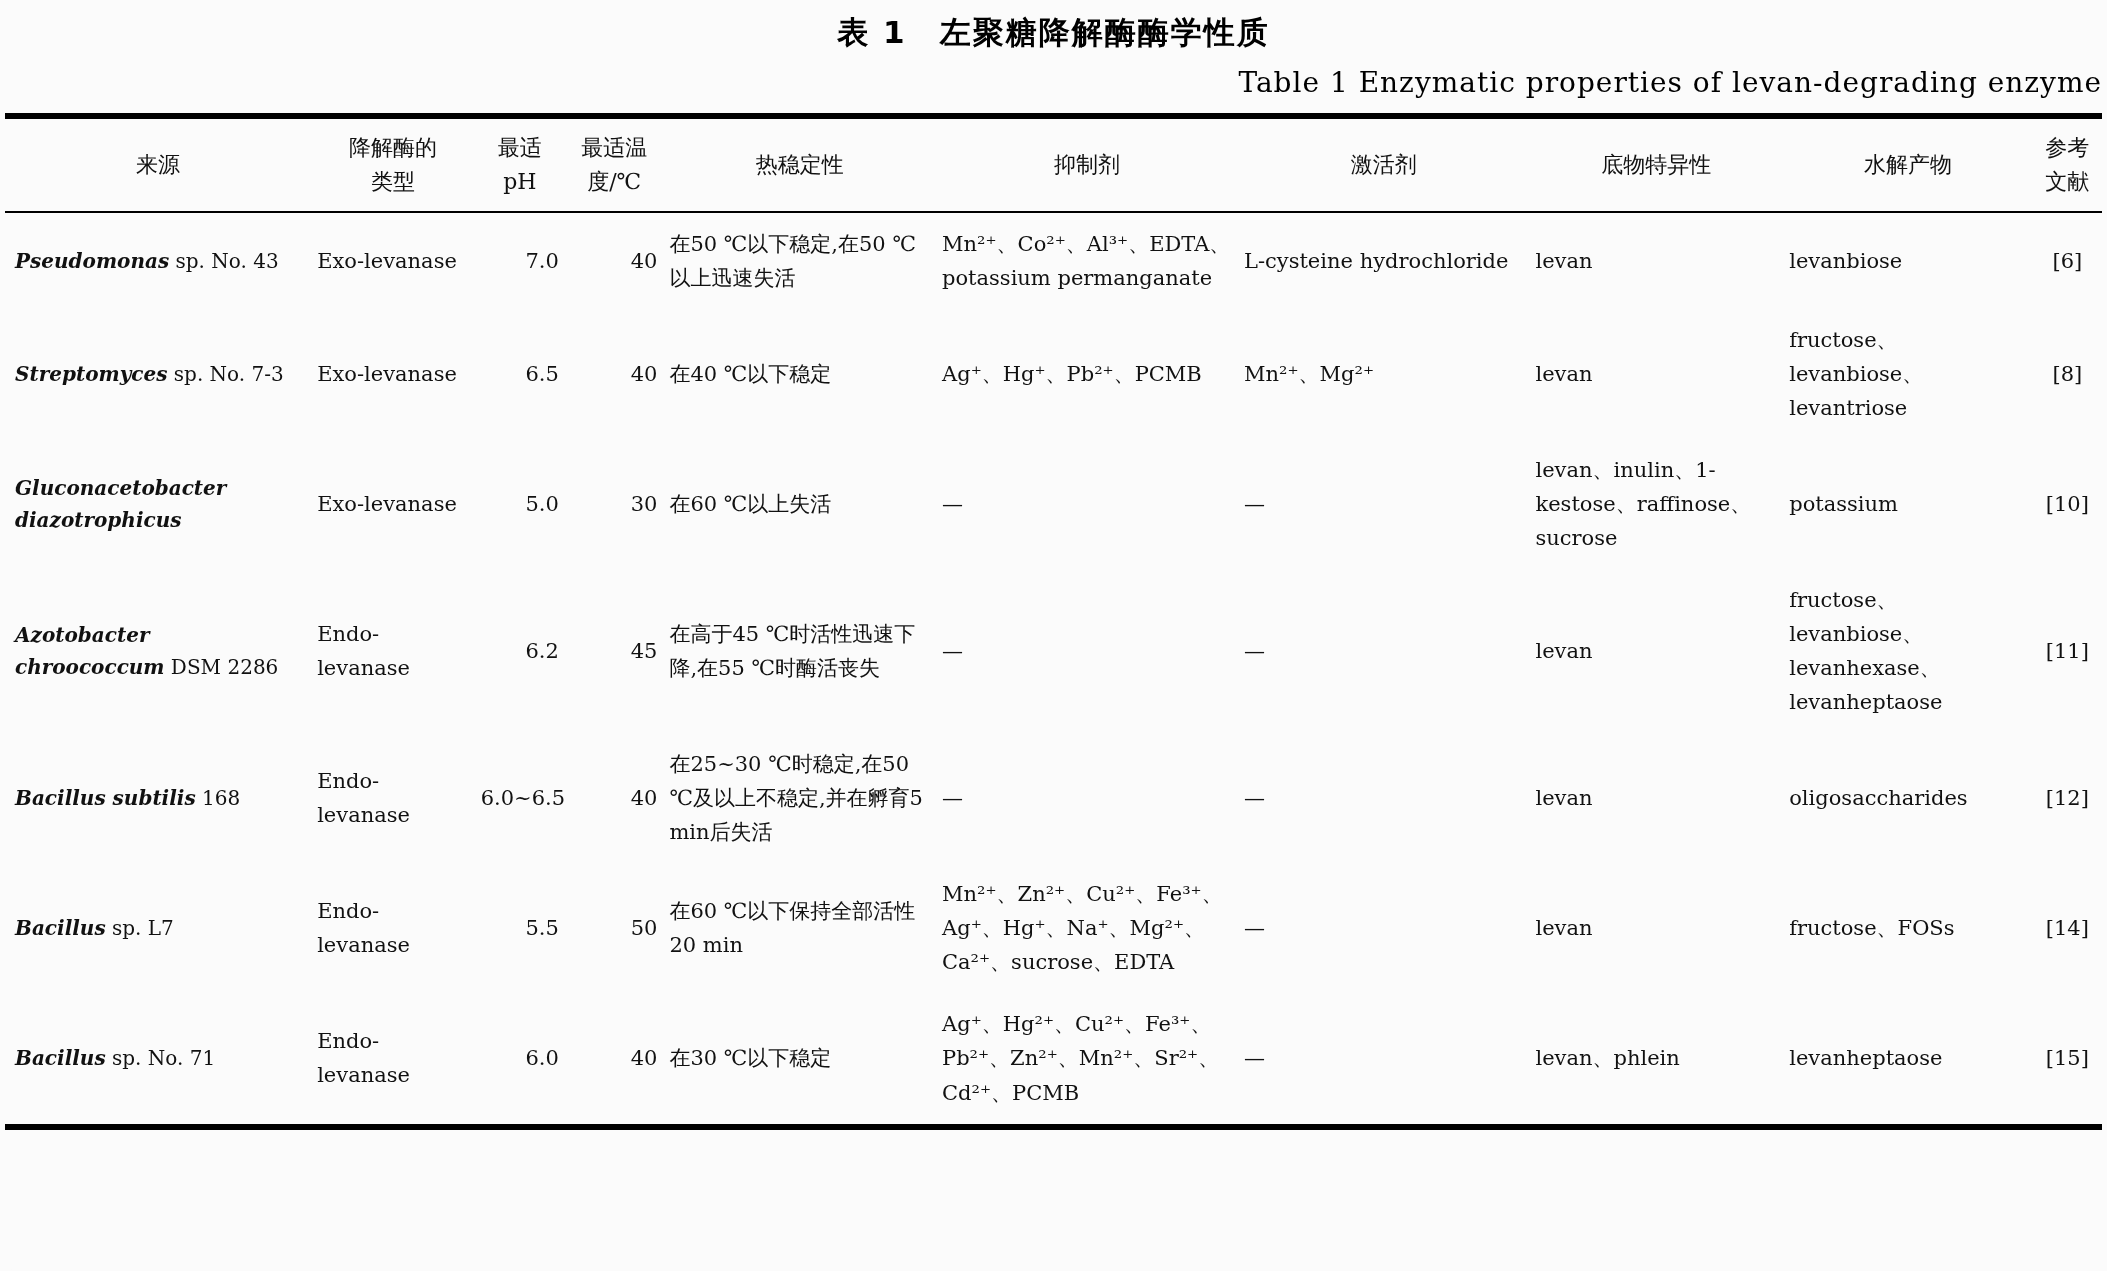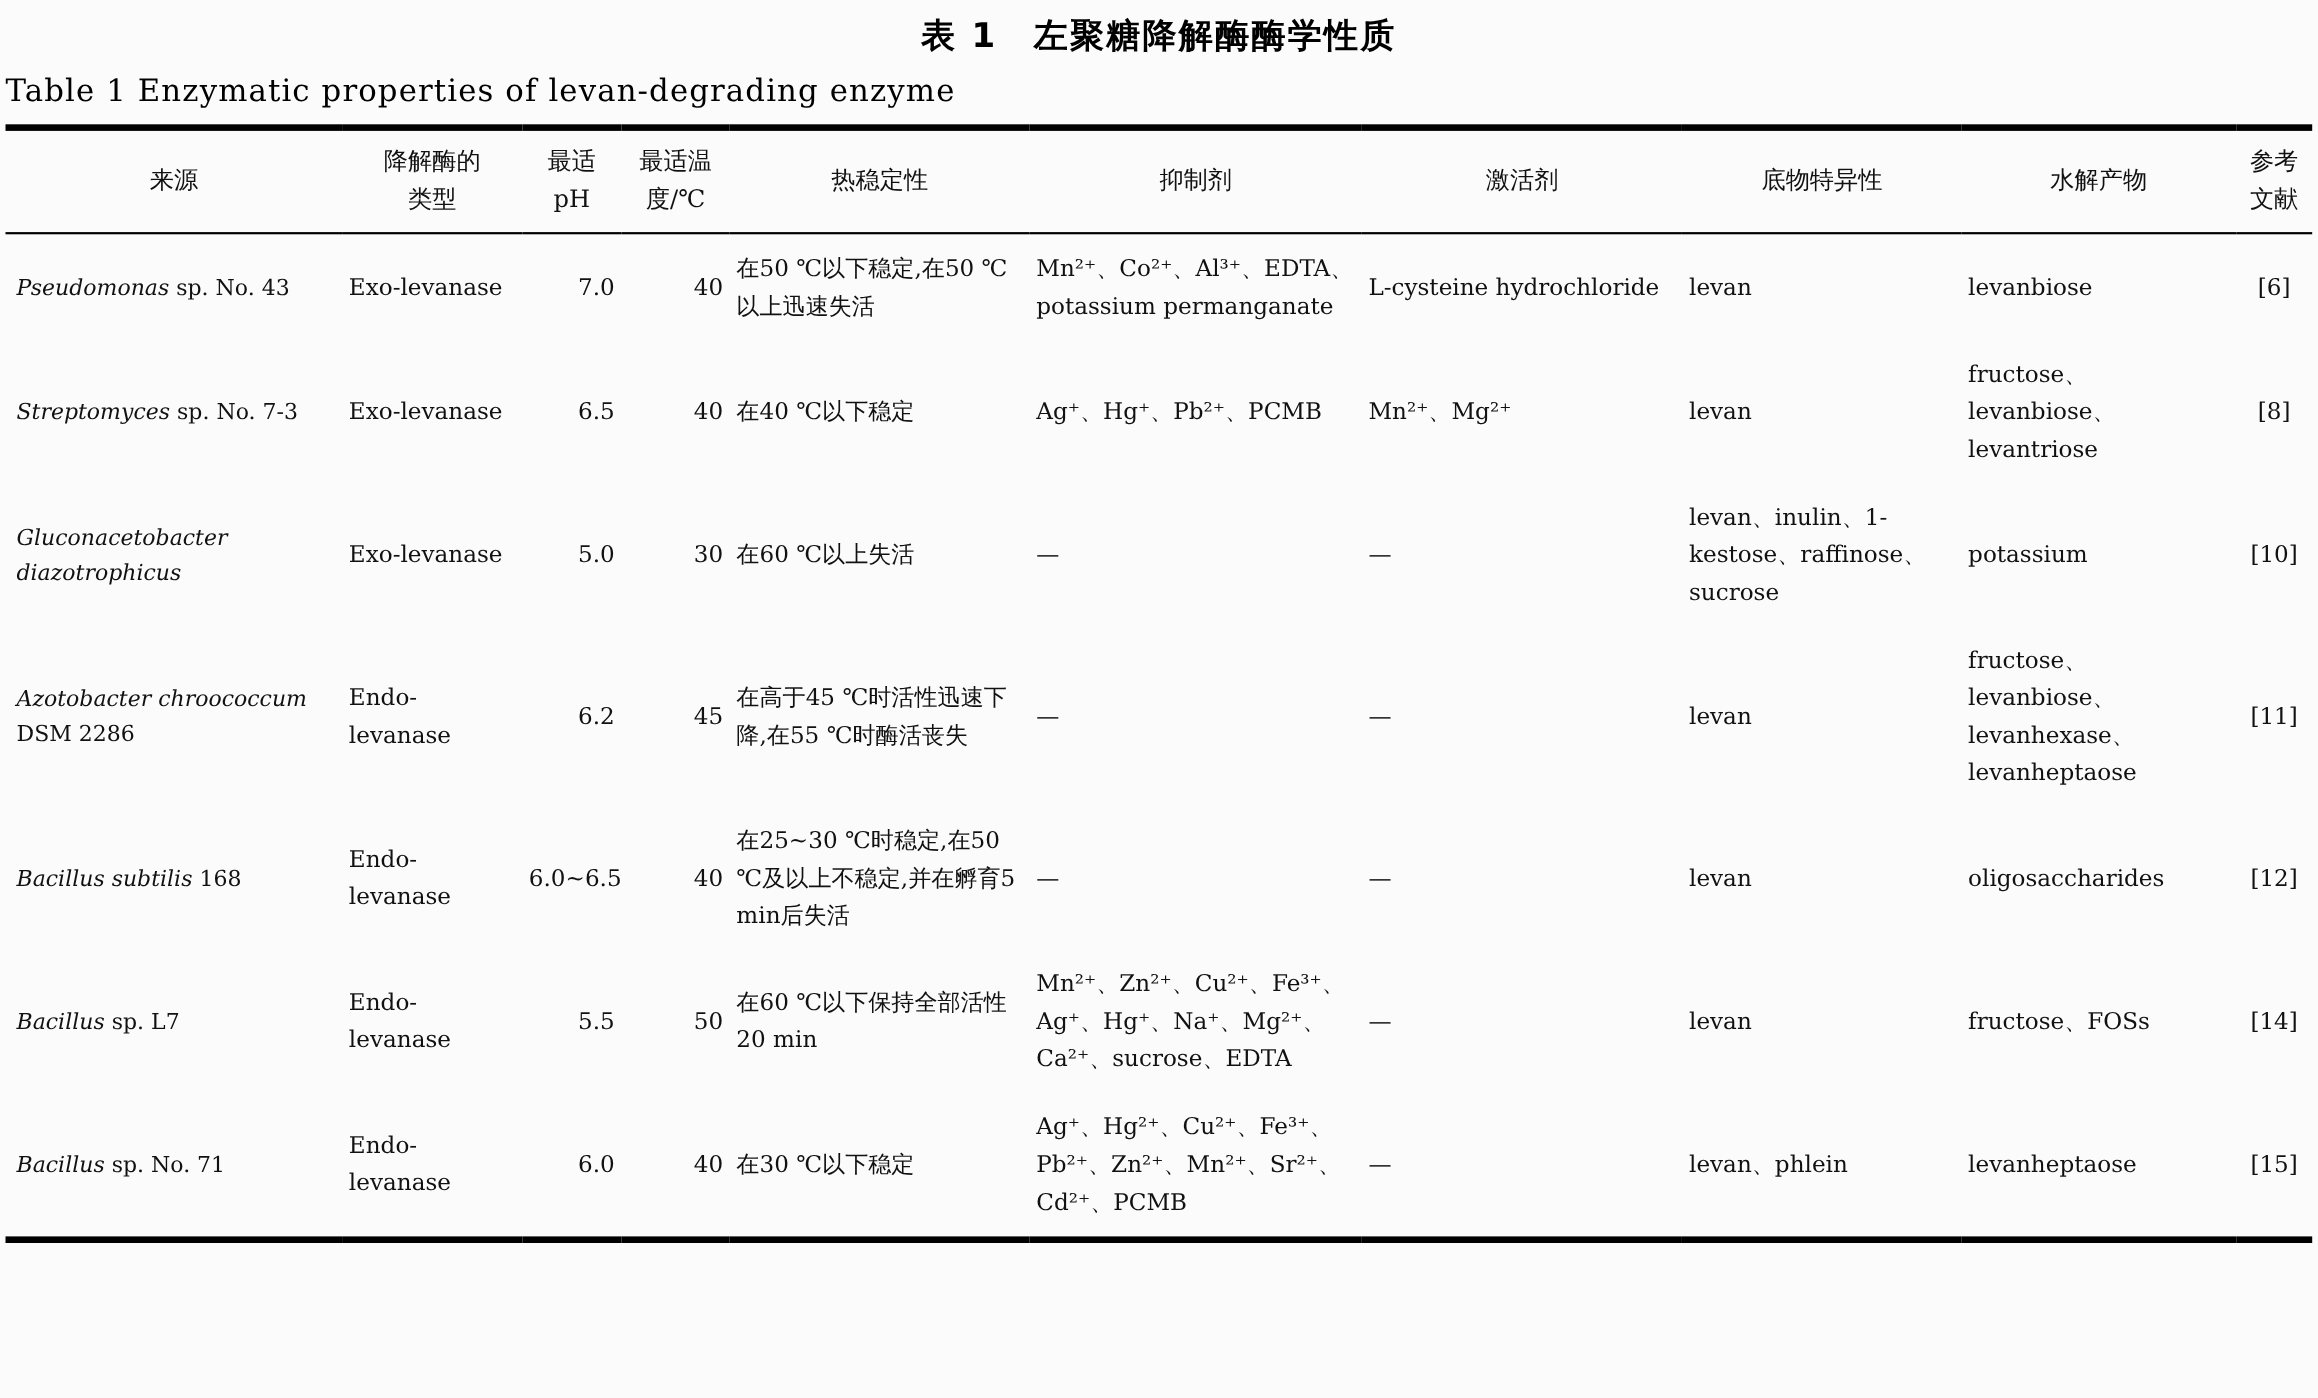--- a/index.html
+++ b/index.html
@@ -20,21 +20,21 @@
   .title-zh {
     text-align: center;
     font-family: "DejaVu Sans", "Liberation Sans", sans-serif;
     font-weight: bold;
     font-size: 31px;
     letter-spacing: 2px;
     color: #000;
     margin-top: 6px;
   }
   .title-en {
-    text-align: left;
+    text-align: right;
     font-family: "DejaVu Serif", "Liberation Serif", serif;
     font-size: 28px;
     letter-spacing: 1px;
     color: #000;
     margin-top: 12px;
     margin-bottom: 14px;
   }
   table.enzyme {
     width: 100%;
     border-collapse: collapse;
@@ -58,21 +58,21 @@
   td {
     vertical-align: middle;
     line-height: 1.62;
     padding: 14px 6px;
     height: 56px; 
     word-wrap: break-word;
   }
   td.c-source { padding-left: 10px; font-size: 20px; }
   td.c-num    { text-align: right; white-space: nowrap; margin-top: 44px; }
   td.c-ref    { text-align: center; white-space: nowrap; }
-  .sp-italic  { font-style: italic; }
+  .sp-italic  { font-style: italic; font-weight: bold; }
 </style>
 </head>
 <body>
 
 <div class="page">
 
   <div class="title-zh">表 1　左聚糖降解酶酶学性质</div>
   <div class="title-en">Table 1 Enzymatic properties of levan-degrading enzyme</div>
 
   <table class="enzyme">

